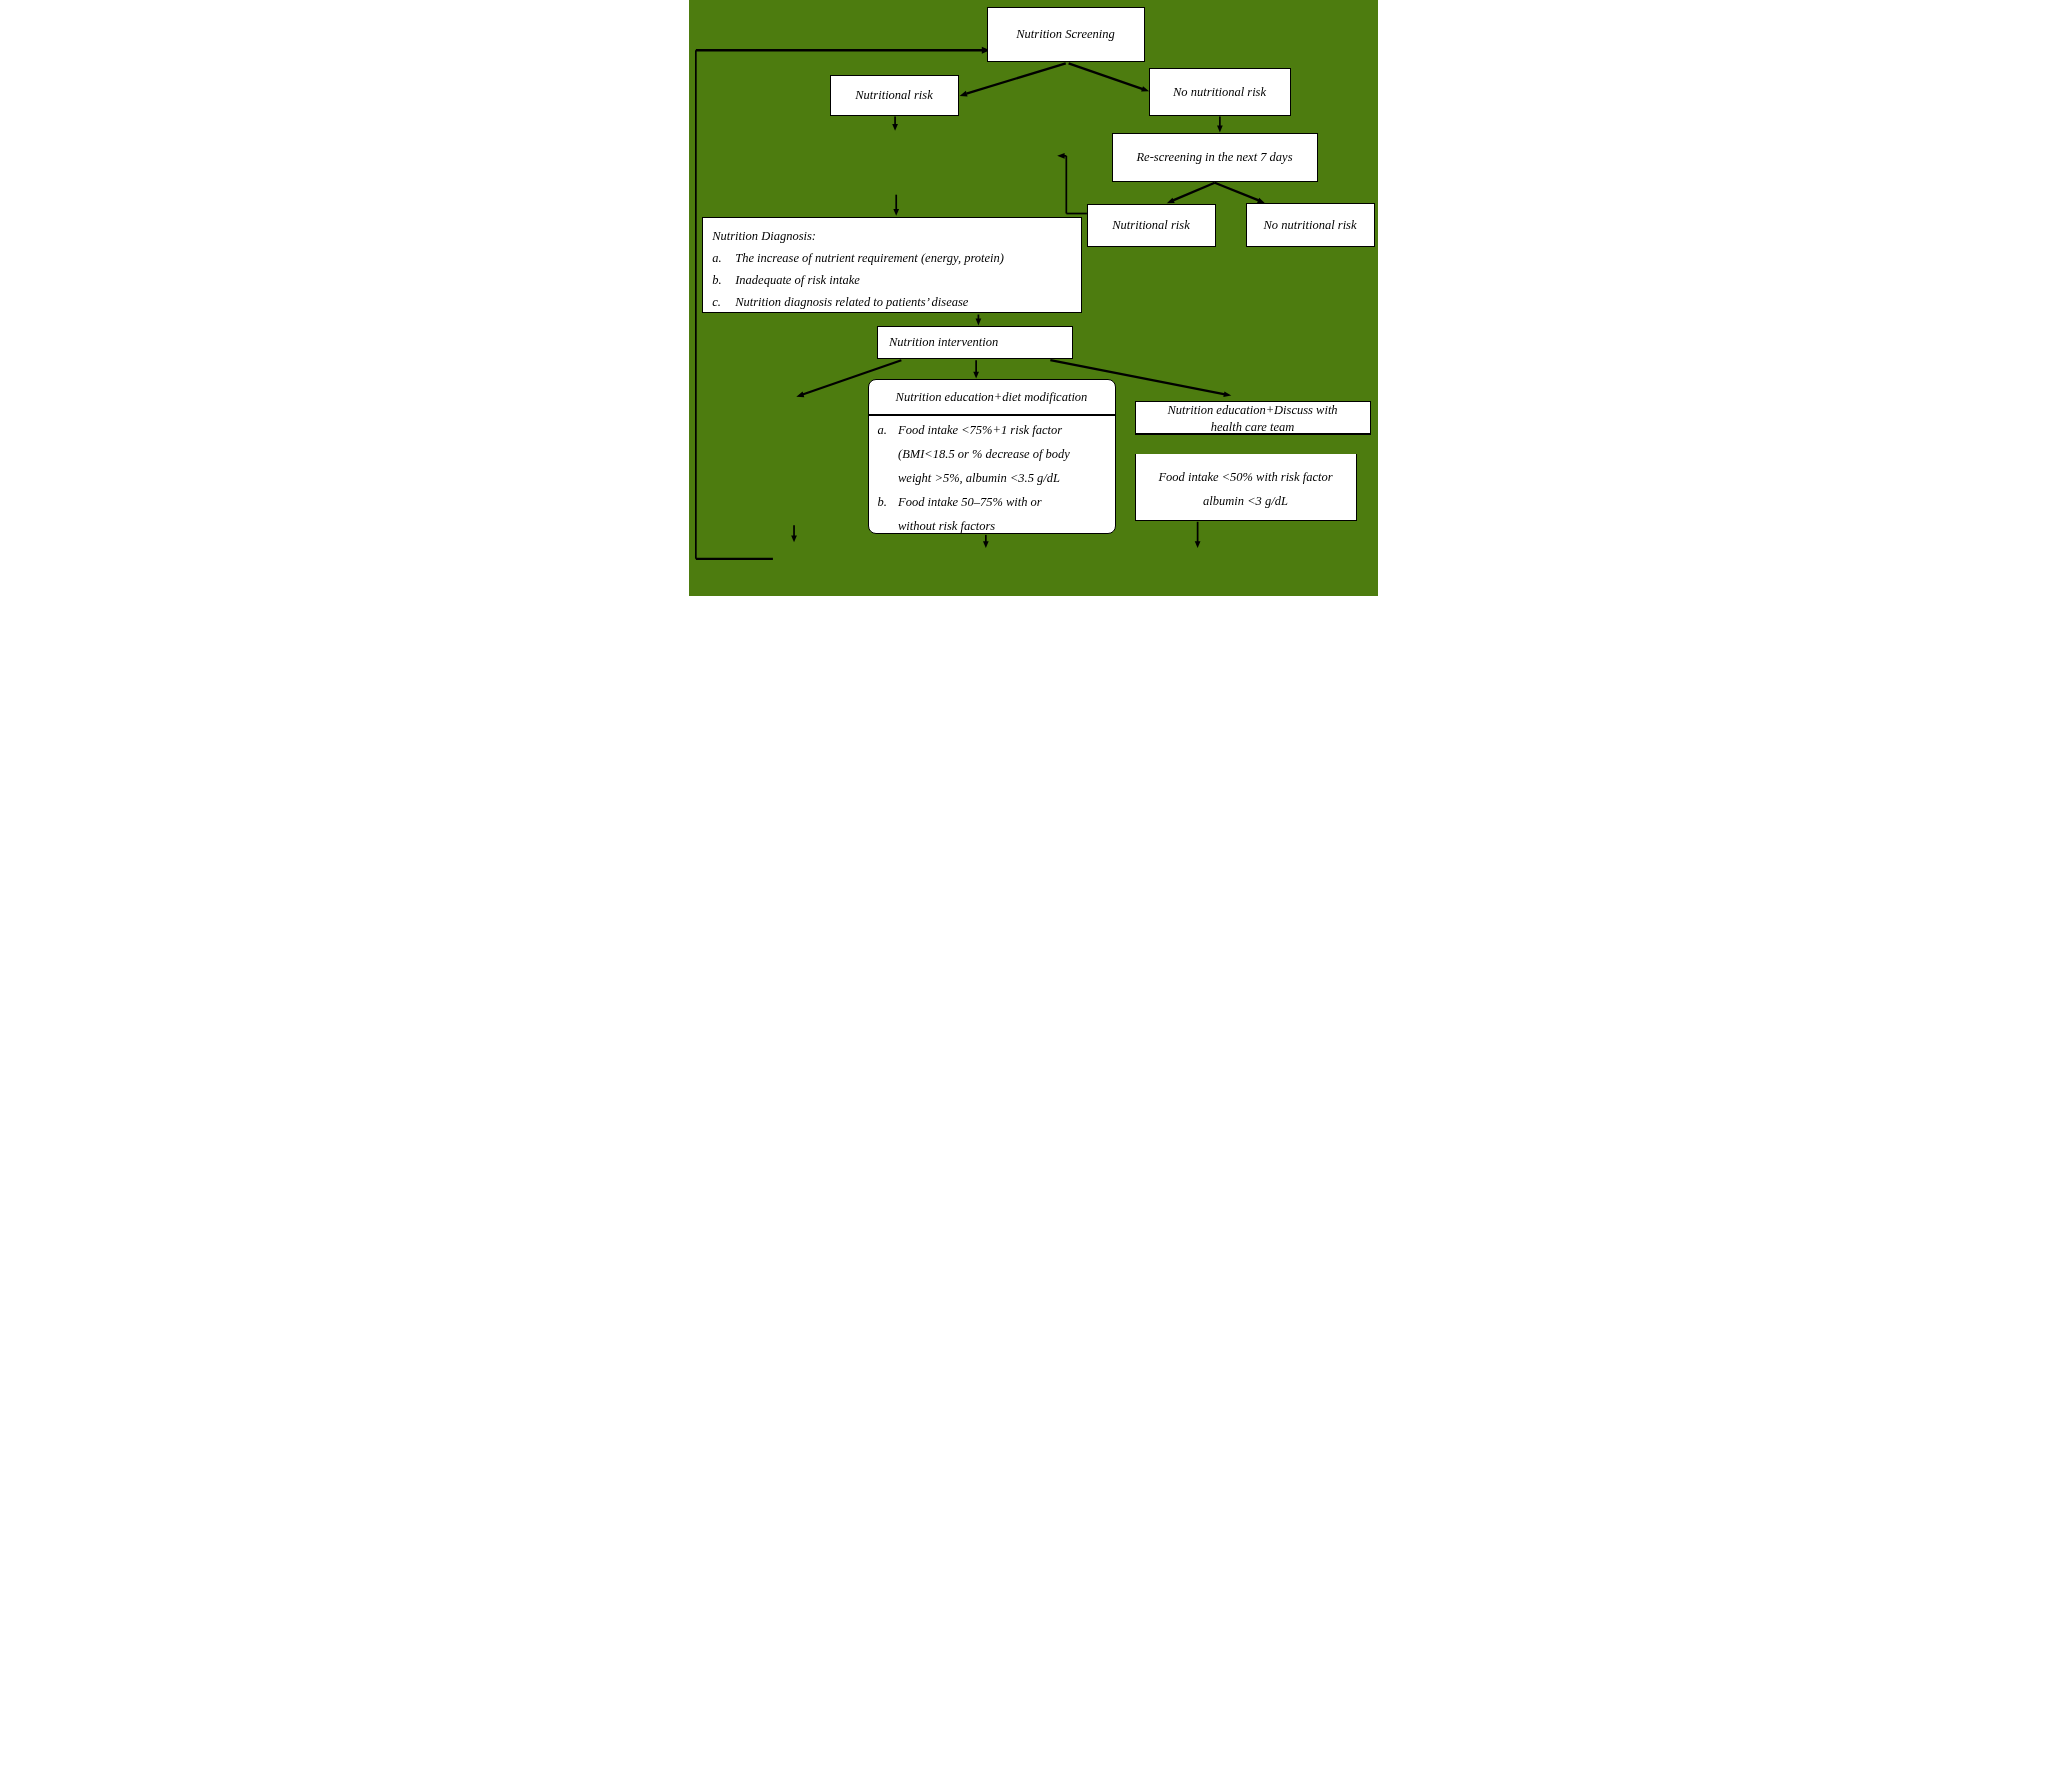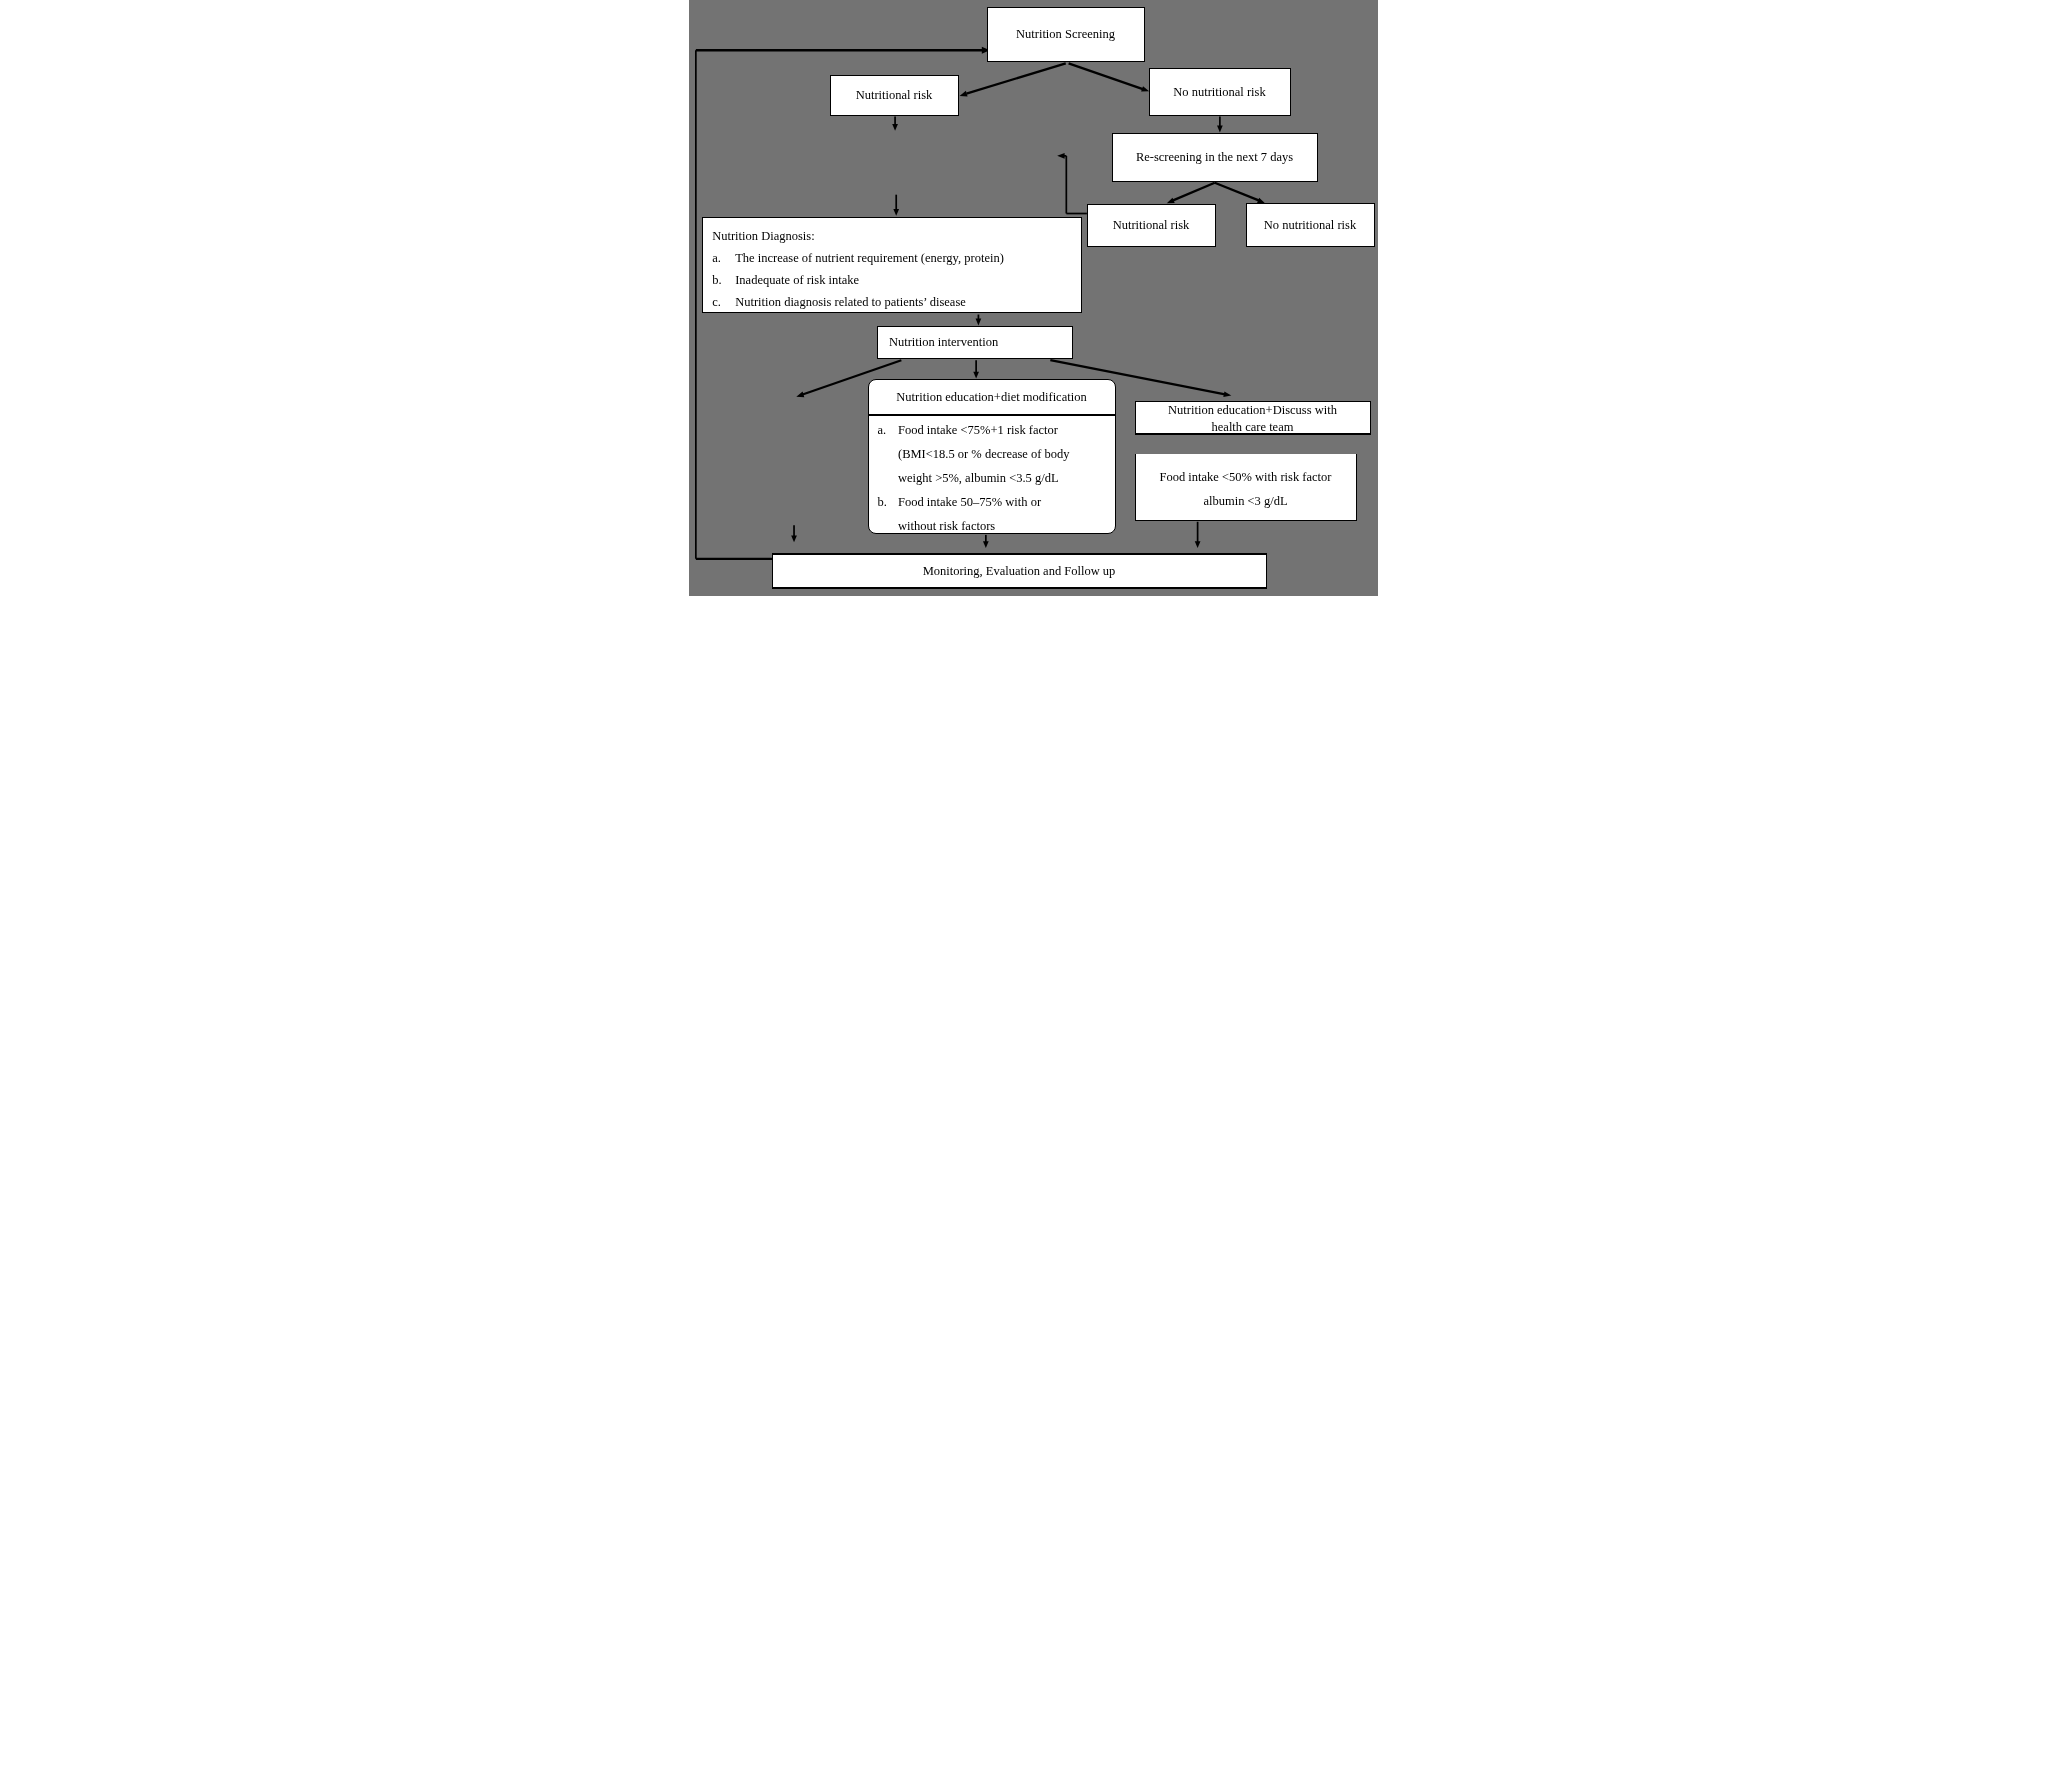--- a/index.html
+++ b/index.html
@@ -1,25 +1,26 @@
 <!DOCTYPE html>
 <html style="font-size:9px"><head>
 <meta charset="utf-8">
 <style>
   html, body { margin: 0; padding: 0; background: #ffffff; }
   #canvas {
     position: relative;
     width: 689px;
     height: 596px;
     margin: 0 auto;
-    background: #737373;
+    background: #4d7c0f;
     font-family: "Liberation Serif", "DejaVu Serif", serif;
     color: #000;
     font-size: 12.5px;
     overflow: hidden;
+    font-style: italic;
   }
   #arrows {
     position: absolute;
     left: 0; top: 0;
     width: 689px; height: 596px;
   }
   .box {
     position: absolute;
     box-sizing: border-box;
     border: 1.7px solid #000;
@@ -217,18 +218,15 @@
   <div class="box" id="right-header">
     <div class="hline">Nutrition education+Discuss with</div>
     <div class="hline">health care team</div>
   </div>
 
   <div class="box" id="right-body">
     <div class="bline">Food intake &lt;50% with risk factor</div>
     <div class="bline">albumin &lt;3 g/dL</div>
   </div>
 
-  <div class="box center-txt" id="monitoring">
-    <span>Monitoring, Evaluation and Follow up</span>
-  </div>
 
 </div>
 
 
 </body></html>

